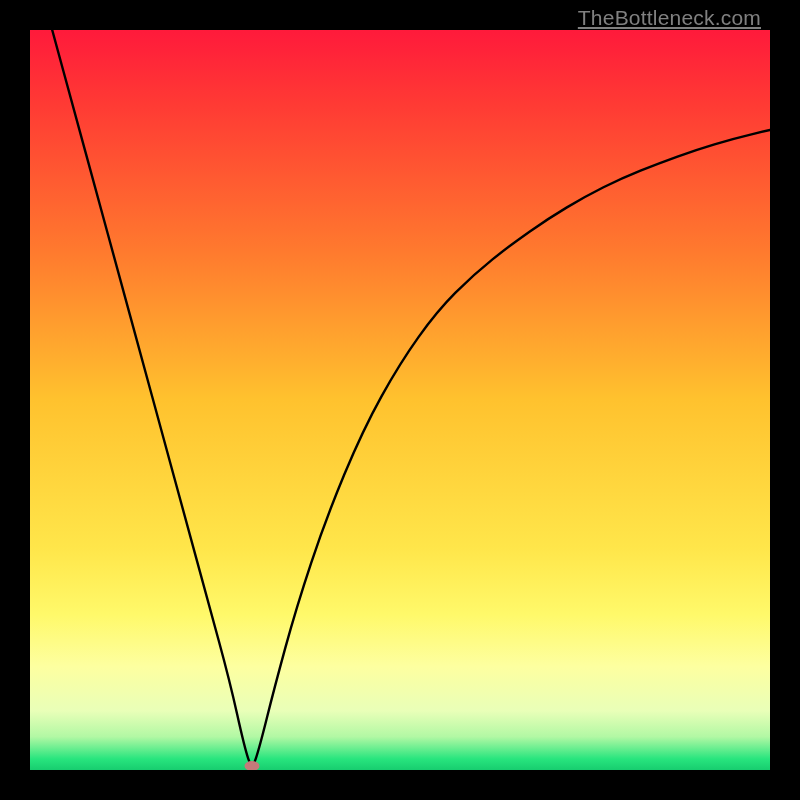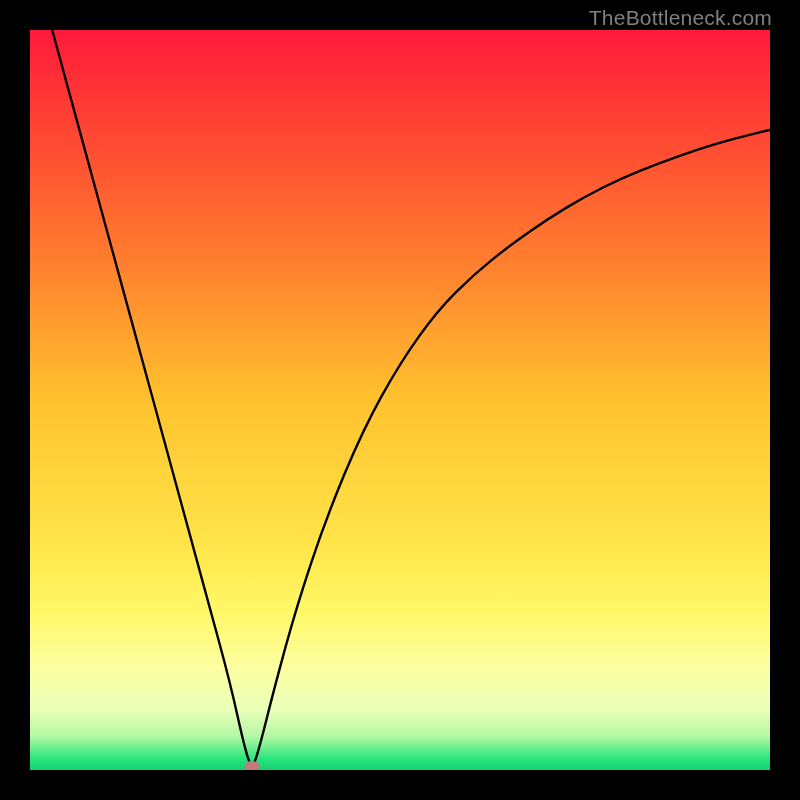--- a/index.html
+++ b/index.html
@@ -28,25 +28,26 @@
   .gradient-bg {
     position: absolute;
     left: 0;
     top: 0;
     width: 100%;
     height: 100%;
   }
   .watermark {
     position: absolute;
     top: 6px;
-    right: 28px;
+    right: 39px;
     color: #808080;
     font-size: 21px;
     font-weight: normal;
     letter-spacing: 0.2px;
+    text-decoration: underline;
   }
   svg.curve {
     position: absolute;
     left: 0;
     top: 0;
     width: 100%;
     height: 100%;
   }
   .marker {
     position: absolute;

